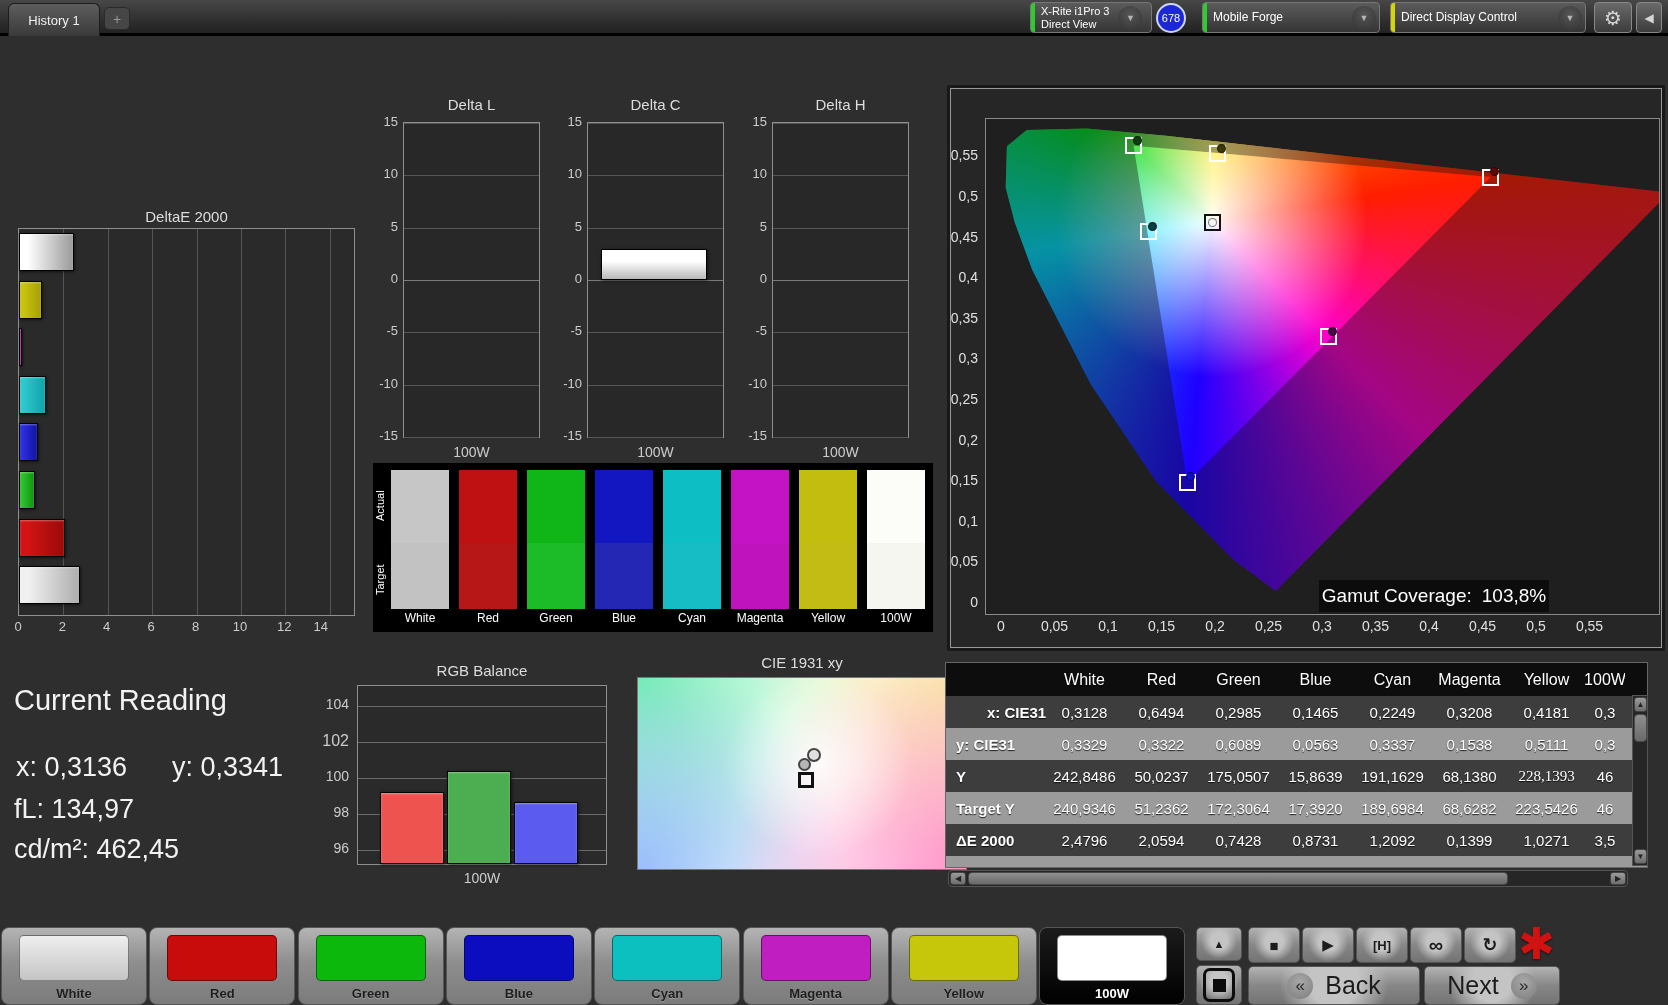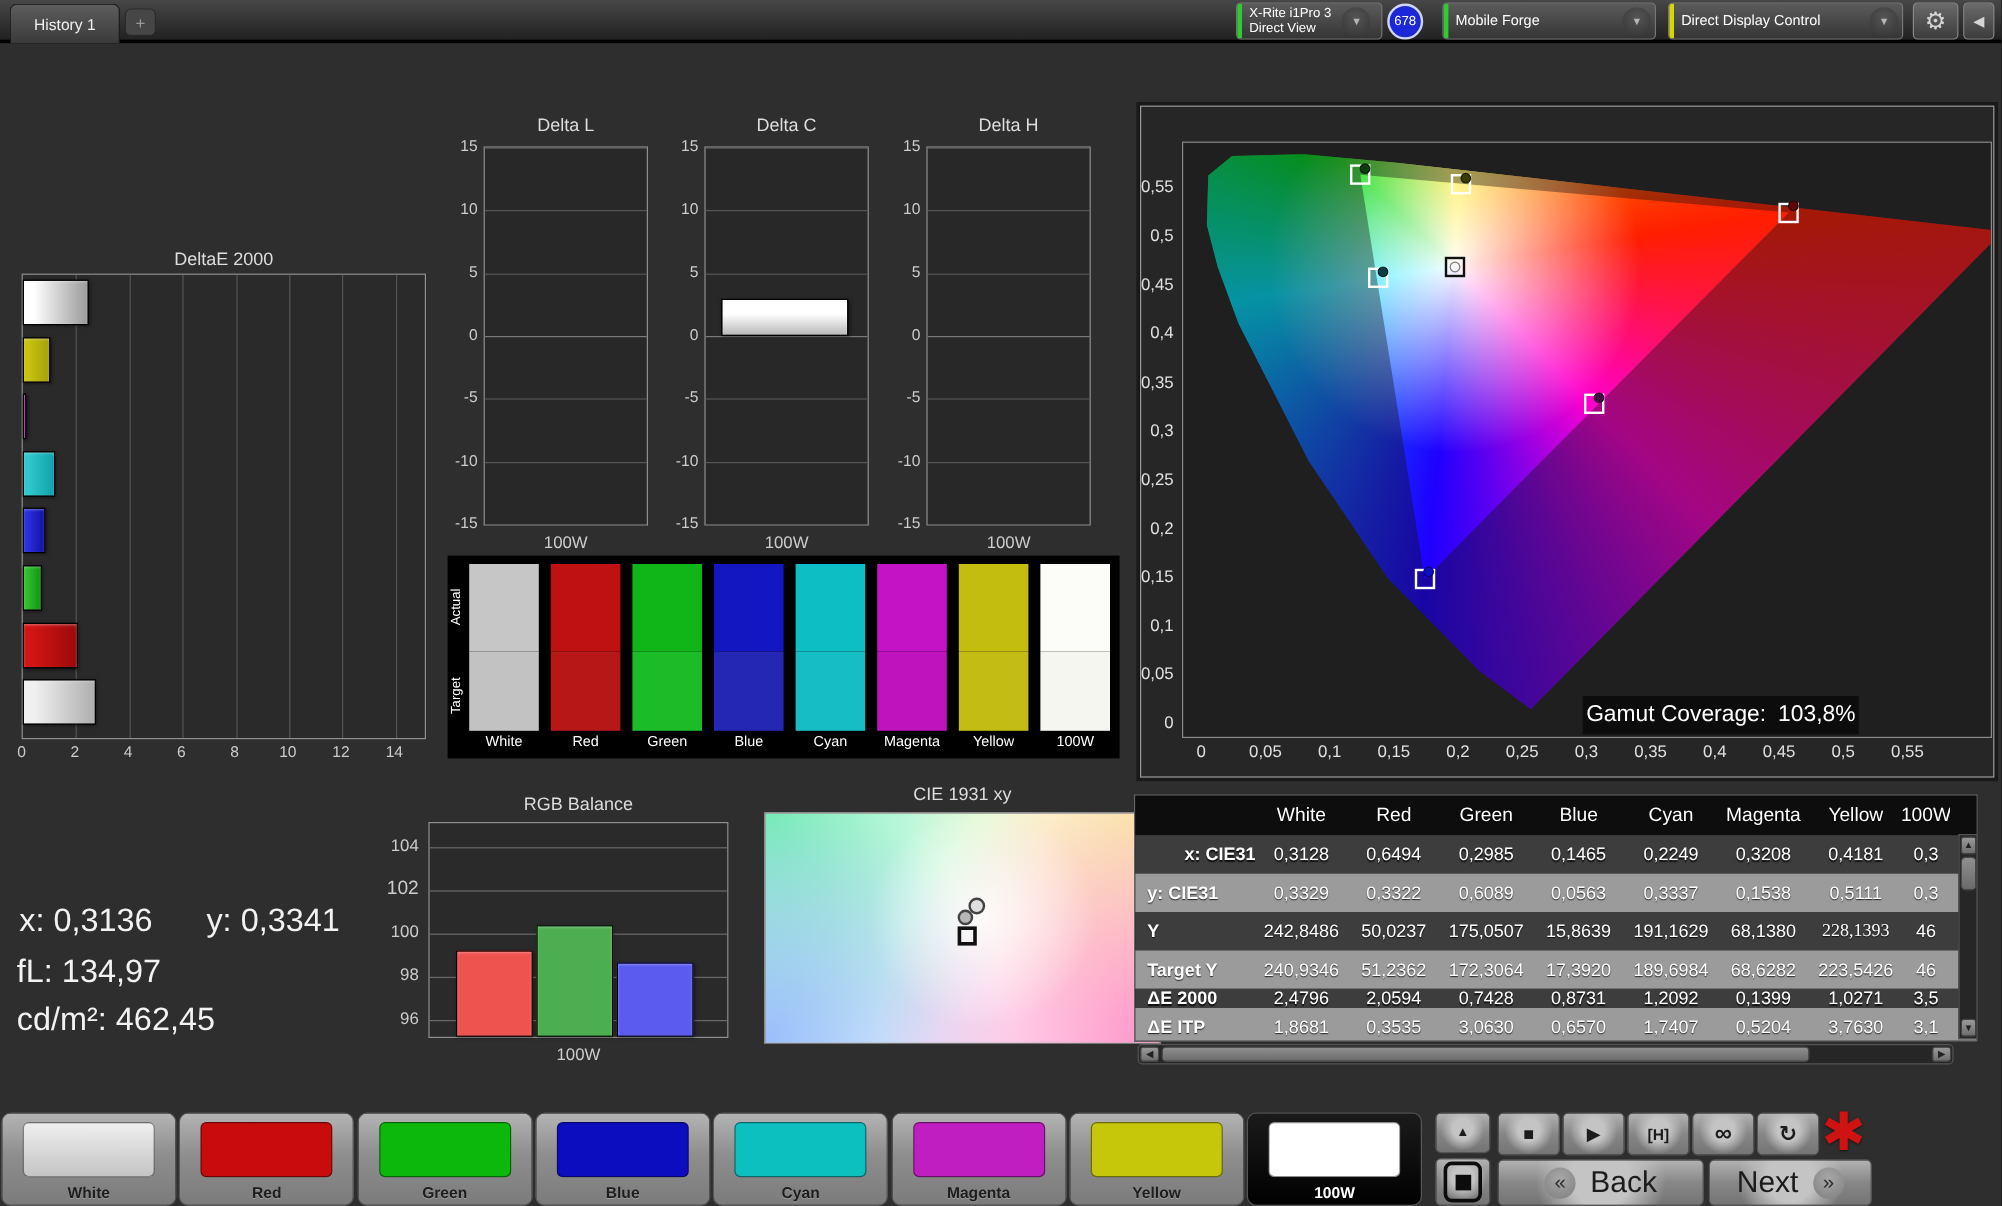--- a/index.html
+++ b/index.html
@@ -153,21 +153,21 @@
       <div class="bar" style="left: 0px; top: 337.2px; height: 38px; width: 60.6px; background: linear-gradient(to right, rgb(240, 240, 240) 15%, rgb(174, 174, 174));"></div>
     </div>
   <div id="deltae-ticks" style="position:absolute;left:18px;top:619px;width:337px;height:16px;">
       <span class="tick" style="left: -15px; width: 30px; text-align: center;">0</span>
       <span class="tick" style="left: 29.4px; width: 30px; text-align: center;">2</span>
       <span class="tick" style="left: 73.7px; width: 30px; text-align: center;">4</span>
       <span class="tick" style="left: 118.1px; width: 30px; text-align: center;">6</span>
       <span class="tick" style="left: 162.5px; width: 30px; text-align: center;">8</span>
       <span class="tick" style="left: 206.9px; width: 30px; text-align: center;">10</span>
       <span class="tick" style="left: 251.2px; width: 30px; text-align: center;">12</span>
-      <span class="tick" style="left: 295.6px; width: 30px; text-align: center;">14</span>
+      <span class="tick" style="left: 295.6px; width: 30px; text-align: left;">14</span>
     </div>
 
   <div class="dchart" id="dchart-0" style="left:370px;top:96px;">
       <div class="ctitle" style="left: 33px; top: 0px; width: 137px; position: absolute;">Delta L</div>
       <div class="dplot">
         <div class="hline" style="left: 0px; top: 0px; width: 100%; height: 1px;"></div>
         <div class="hline" style="left: 0px; top: 52.3px; width: 100%; height: 1px;"></div>
         <div class="hline" style="left: 0px; top: 104.7px; width: 100%; height: 1px;"></div>
         <div class="hline" style="left: 0px; top: 157px; width: 100%; height: 1px; background: rgb(122, 122, 122);"></div>
         <div class="hline" style="left: 0px; top: 209.3px; width: 100%; height: 1px;"></div>
@@ -301,20 +301,21 @@
       <span class="tick" style="left: 208px; width: 44px; text-align: center; font-size: 14px; color: rgb(224, 224, 224);">0,2</span>
       <span class="tick" style="left: 261.5px; width: 44px; text-align: center; font-size: 14px; color: rgb(224, 224, 224);">0,25</span>
       <span class="tick" style="left: 315px; width: 44px; text-align: center; font-size: 14px; color: rgb(224, 224, 224);">0,3</span>
       <span class="tick" style="left: 368.5px; width: 44px; text-align: center; font-size: 14px; color: rgb(224, 224, 224);">0,35</span>
       <span class="tick" style="left: 422px; width: 44px; text-align: center; font-size: 14px; color: rgb(224, 224, 224);">0,4</span>
       <span class="tick" style="left: 475.5px; width: 44px; text-align: center; font-size: 14px; color: rgb(224, 224, 224);">0,45</span>
       <span class="tick" style="left: 529px; width: 44px; text-align: center; font-size: 14px; color: rgb(224, 224, 224);">0,5</span>
       <span class="tick" style="left: 582.5px; width: 44px; text-align: center; font-size: 14px; color: rgb(224, 224, 224);">0,55</span>
     </div>
 
+  <div id="cr-title">Current Reading</div>
   <div class="cr-line" style="left:16px;top:752px;">
     <span>x:</span> <span>0,3136</span></div>
   <div class="cr-line" style="left:172px;top:752px;">
     <span>y:</span> <span>0,3341</span></div>
   <div class="cr-line" style="left:14px;top:794px;">
     <span>fL:</span> <span>134,97</span></div>
   <div class="cr-line" style="left:14px;top:834px;">
     <span>cd/m²:</span> <span>462,45</span></div>
 
   <div class="ctitle" style="left:357px;top:662px;width:250px;">RGB Balance</div>
@@ -393,21 +394,21 @@
         <div class="tcell tlabel" style="width: 100px;">Target Y</div>
         <div class="tcell" style="width: 77px;">240,9346</div>
         <div class="tcell" style="width: 77px;">51,2362</div>
         <div class="tcell" style="width: 77px;">172,3064</div>
         <div class="tcell" style="width: 77px;">17,3920</div>
         <div class="tcell" style="width: 77px;">189,6984</div>
         <div class="tcell" style="width: 77px;">68,6282</div>
         <div class="tcell" style="width: 77px;">223,5426</div>
         <div class="tcell" style="width: 40px;">46</div>
       </div>
-      <div class="trow" style="height: 16px; background: rgb(61, 61, 61);">
+      <div class="trow" style="height: 32px; background: rgb(61, 61, 61);">
         <div class="tcell tlabel" style="width: 100px;">ΔE 2000</div>
         <div class="tcell" style="width: 77px;">2,4796</div>
         <div class="tcell" style="width: 77px;">2,0594</div>
         <div class="tcell" style="width: 77px;">0,7428</div>
         <div class="tcell" style="width: 77px;">0,8731</div>
         <div class="tcell" style="width: 77px;">1,2092</div>
         <div class="tcell" style="width: 77px;">0,1399</div>
         <div class="tcell" style="width: 77px;">1,0271</div>
         <div class="tcell" style="width: 40px;">3,5</div>
       </div>

